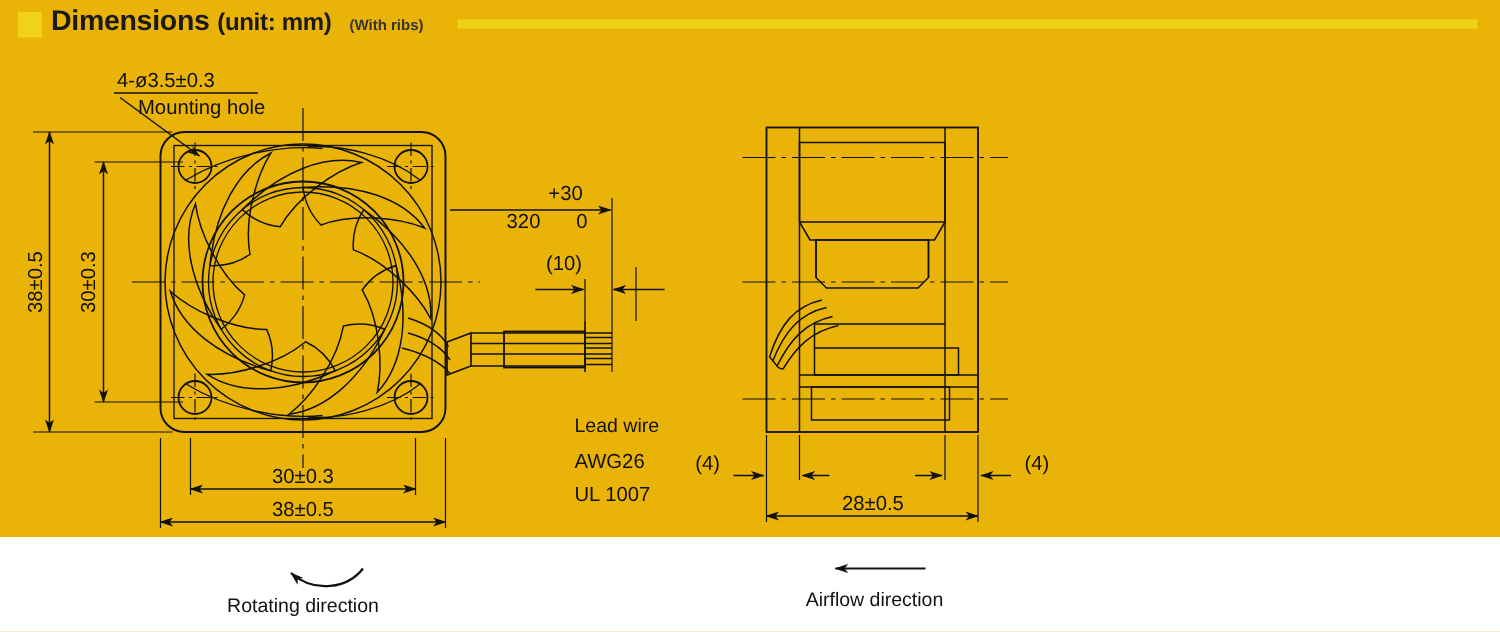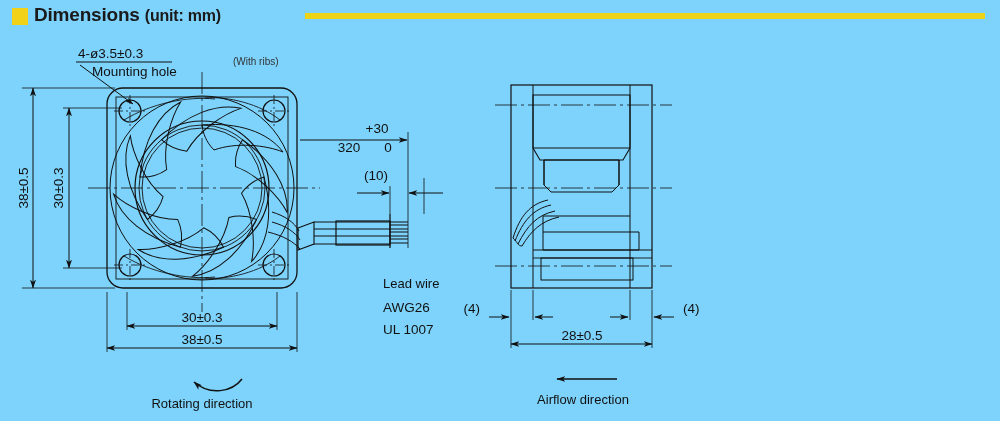--- a/index.html
+++ b/index.html
@@ -11,22 +11,22 @@
     width: 1000px;
     height: 421px;
     font-family: "Liberation Sans", sans-serif;
     color: #1a1a1a;
     overflow: hidden;
     position: relative;
   }
   #page {
     position: relative;
     width: 1000px;
-    height: 421px;
-    background: #7dd3fc;
+    height: 358px;
+    background: #eab308;
   }
   
   .header {
     position: absolute;
     left: 0; top: 0;
     width: 1000px;
     height: 34px;
   }
   .hdr-swatch {
     position: absolute;
@@ -43,24 +43,23 @@
     white-space: nowrap;
   }
   .hdr-unit {
     font-size: 16px;
     font-weight: bold;
   }
   .hdr-sub {
     position: absolute;
     left: 233px; top: 12px;
     font-size: 10px;
-    font-weight: normal;
+    font-weight: bold;
     color: #333;
     white-space: nowrap;
-    margin-top: 44px;
   }
   .hdr-rule {
     position: absolute;
     left: 305px; top: 13px;
     width: 680px; height: 6px;
     background: #edd316;
   }
   
   svg.draw {
     position: absolute;

